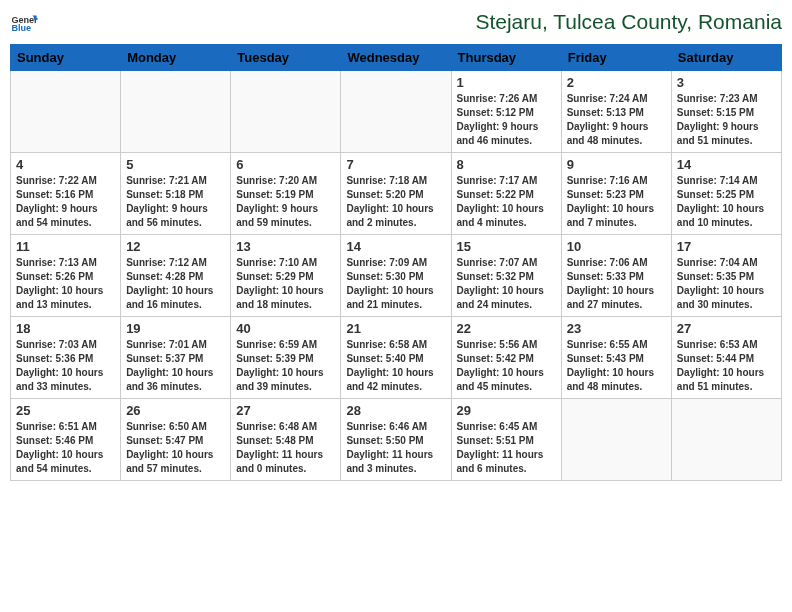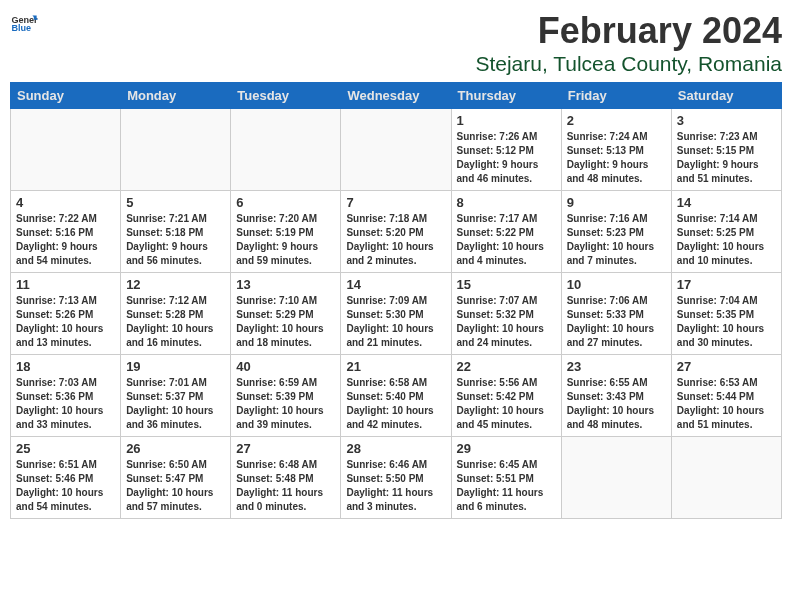--- a/index.html
+++ b/index.html
@@ -37,21 +37,21 @@
       font-size: 21px;
       color: #14532d;
     }
     table {
       width: 100%;
       border-collapse: collapse;
       table-layout: fixed;
     }
     th {
       background-color: #1a6bbf;
-      color: #e5e5e5;
+      color: #000000;
       text-align: left;
       padding: 5px 6px;
       font-size: 13px;
       font-weight: bold;
       border: 1px solid #1a6bbf;
     }
     td {
       border: 1px solid #ccc;
       vertical-align: top;
       padding: 4px 5px;
@@ -82,21 +82,20 @@
 <div class="header">
   <div class="logo">
     <svg class="logo-icon" viewBox="0 0 40 40">
       <text x="2" y="18" font-size="13" font-weight="bold" fill="#333" font-family="Arial">General</text>
       <text x="2" y="30" font-size="13" font-weight="bold" fill="#1a6bbf" font-family="Arial">Blue</text>
       <polygon points="34,8 40,14 34,14" fill="#1a6bbf"></polygon>
       <polygon points="36,6 42,6 42,12" fill="#1a6bbf" transform="translate(-4,2)"></polygon>
     </svg>
   </div>
   <div class="title-block">
-    <div class="month-title">February 2024</div>
     <div class="location-title">Stejaru, Tulcea County, Romania</div>
   </div>
 </div>
 
 <table>
   <thead>
     <tr>
       <th>Sunday</th>
       <th>Monday</th>
       <th>Tuesday</th>
@@ -189,21 +188,21 @@
         <td>
           <div class="day-num">11</div>
           <div class="day-info">Sunrise: 7:13 AM
 Sunset: 5:26 PM
 Daylight: 10 hours
 and 13 minutes.</div>
         </td>
         <td>
           <div class="day-num">12</div>
           <div class="day-info">Sunrise: 7:12 AM
-Sunset: 5:28 PM
+Sunset: 4:28 PM
 Daylight: 10 hours
 and 16 minutes.</div>
         </td>
         <td>
           <div class="day-num">13</div>
           <div class="day-info">Sunrise: 7:10 AM
 Sunset: 5:29 PM
 Daylight: 10 hours
 and 18 minutes.</div>
         </td>
@@ -268,21 +267,21 @@
         <td>
           <div class="day-num">22</div>
           <div class="day-info">Sunrise: 5:56 AM
 Sunset: 5:42 PM
 Daylight: 10 hours
 and 45 minutes.</div>
         </td>
         <td>
           <div class="day-num">23</div>
           <div class="day-info">Sunrise: 6:55 AM
-Sunset: 3:43 PM
+Sunset: 5:43 PM
 Daylight: 10 hours
 and 48 minutes.</div>
         </td>
         <td>
           <div class="day-num">27</div>
           <div class="day-info">Sunrise: 6:53 AM
 Sunset: 5:44 PM
 Daylight: 10 hours
 and 51 minutes.</div>
         </td>

